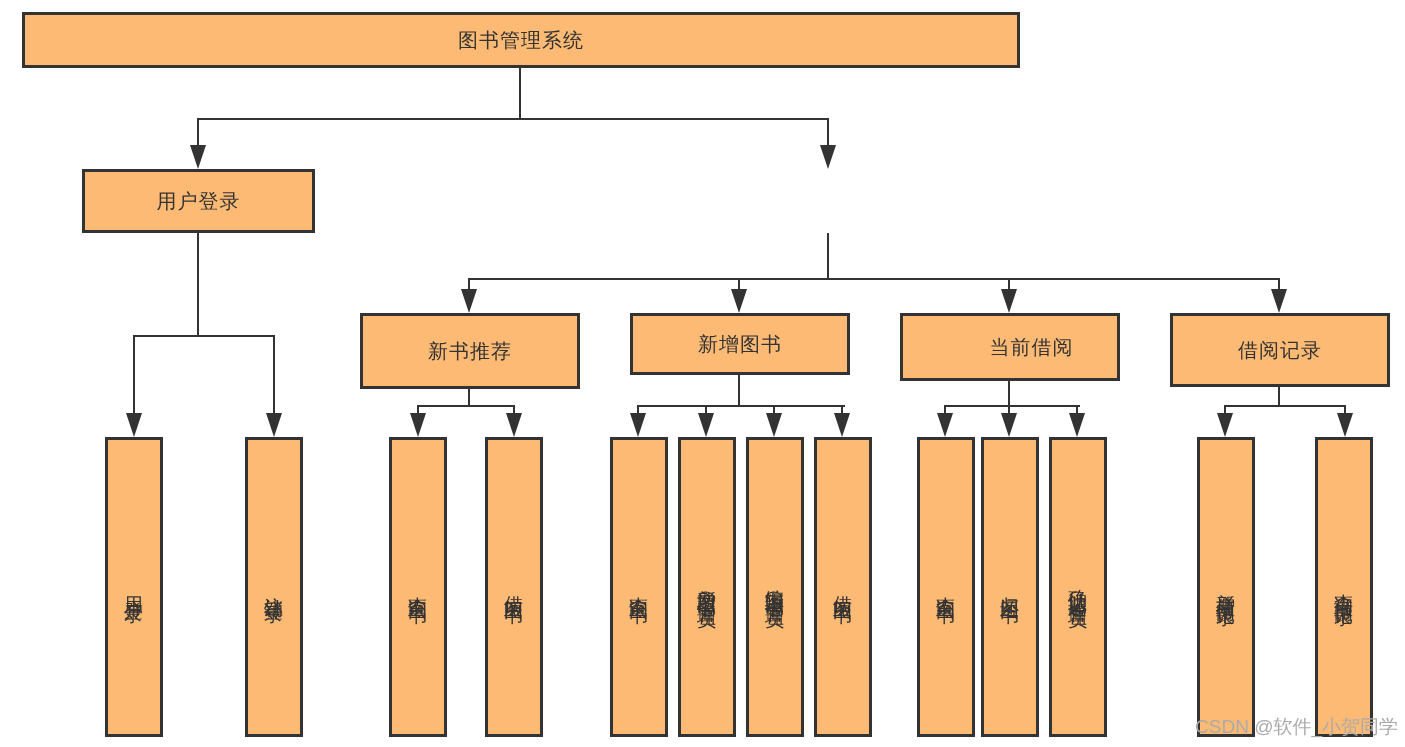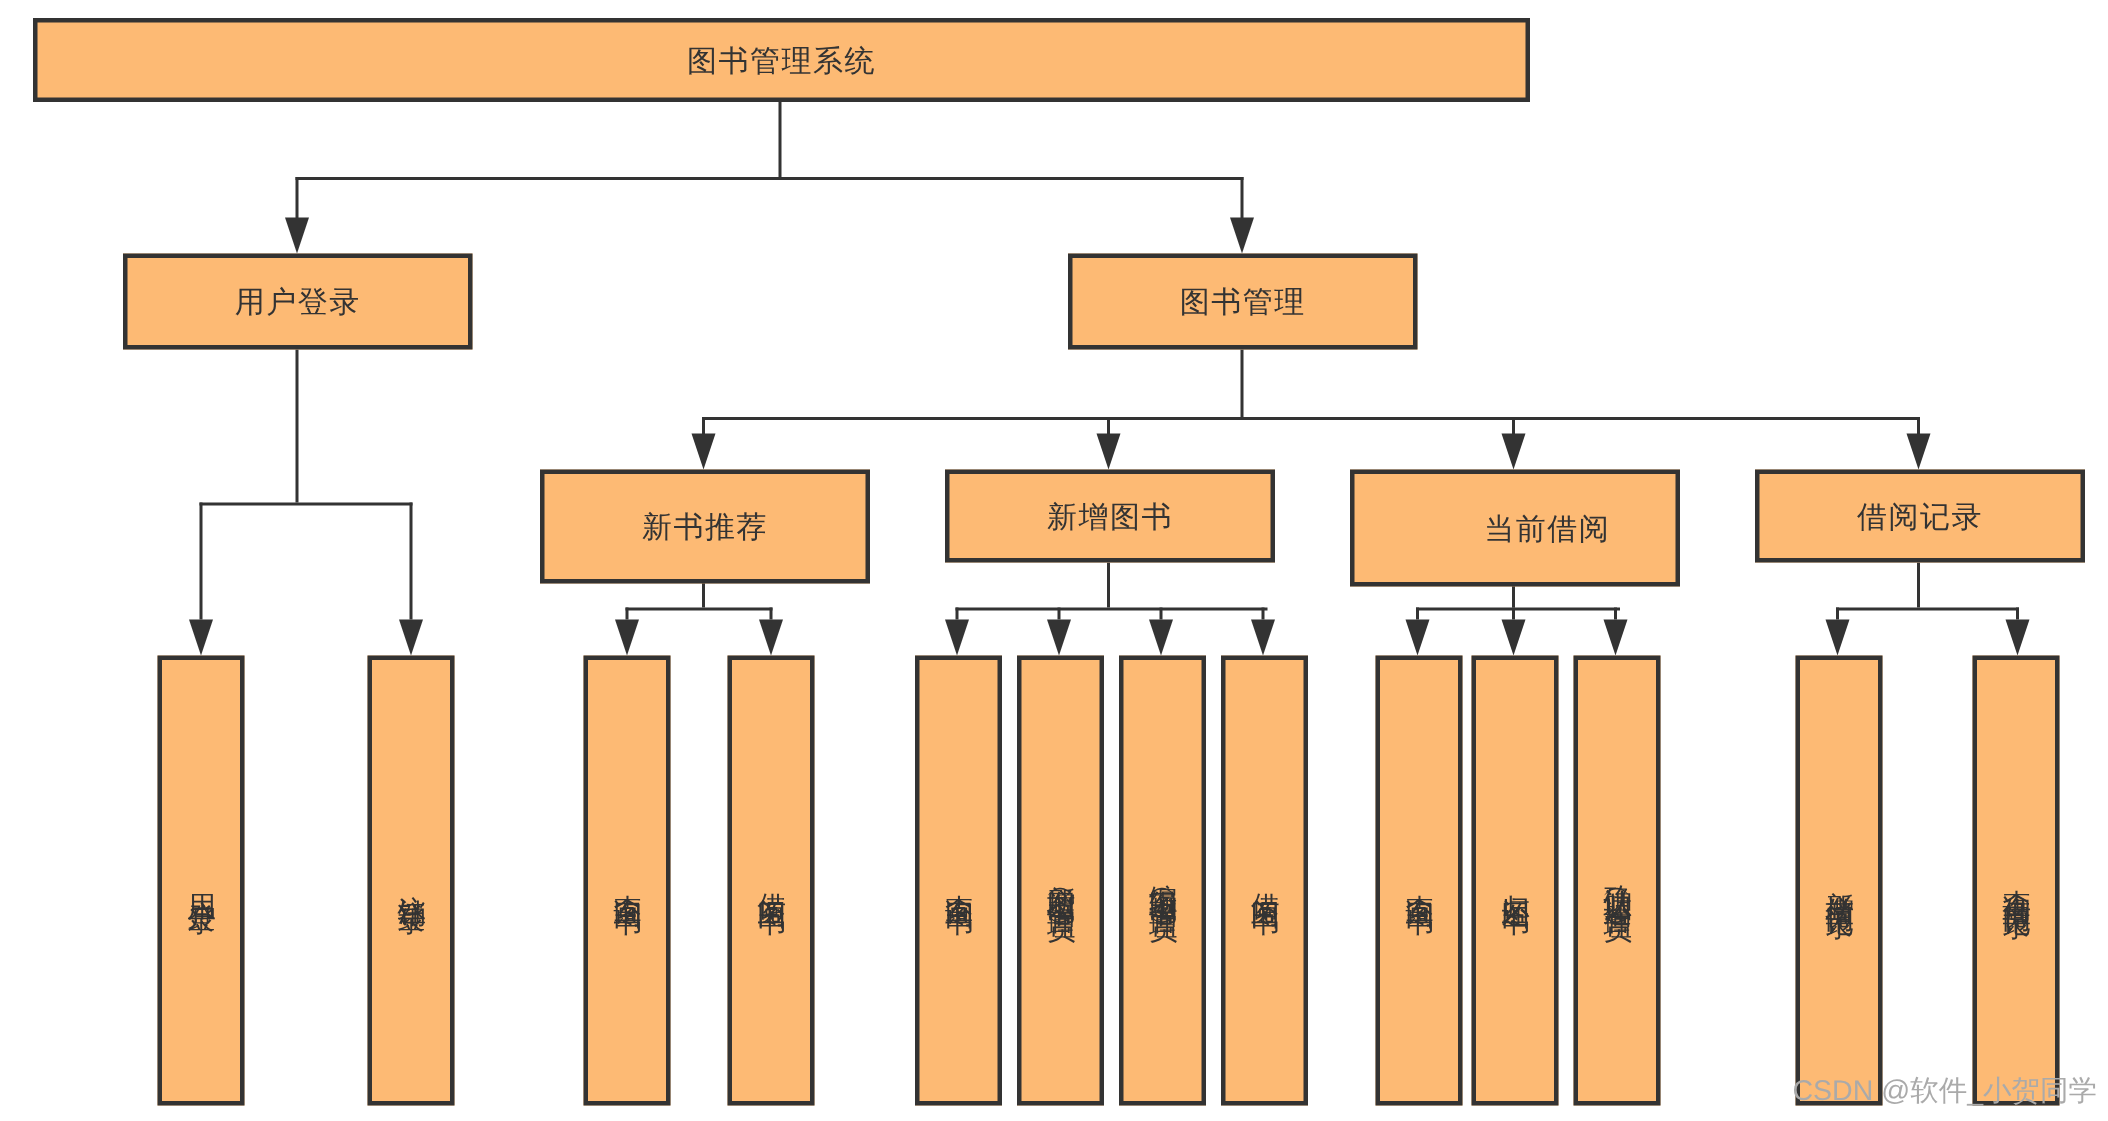--- a/index.html
+++ b/index.html
@@ -73,21 +73,20 @@
   <div class="node h-box" style="left:22px; top:12px; width:998px; height:56px;">图书管理系统</div>
 
   <div class="line" style="left:519px; top:68px; width:2px; height:50px;"></div>
   <div class="line" style="left:197px; top:118px; width:632px; height:2px;"></div>
   <div class="line" style="left:197px; top:118px; width:2px; height:28px;"></div>
   <div class="arrow-down" style="left:190px; top:145px;"></div>
   <div class="line" style="left:827px; top:118px; width:2px; height:28px;"></div>
   <div class="arrow-down" style="left:820px; top:145px;"></div>
 
   <div class="node h-box" style="left:82px; top:169px; width:233px; height:64px;">用户登录</div>
-  <div class="node h-box" style="left:712px; top:169px; width:233px; height:64px;">图书管理</div>
 
   <div class="line" style="left:197px; top:233px; width:2px; height:102px;"></div>
   <div class="line" style="left:133px; top:335px; width:142px; height:2px;"></div>
   <div class="line" style="left:133px; top:335px; width:2px; height:78px;"></div>
   <div class="arrow-down" style="left:126px; top:413px;"></div>
   <div class="line" style="left:273px; top:335px; width:2px; height:78px;"></div>
   <div class="arrow-down" style="left:266px; top:413px;"></div>
 
   <div class="line" style="left:827px; top:233px; width:2px; height:45px;"></div>
   <div class="line" style="left:468px; top:278px; width:812px; height:2px;"></div>
@@ -95,22 +94,22 @@
   <div class="arrow-down" style="left:461px;  top:289px;"></div>
   <div class="line" style="left:738px;  top:278px; width:2px; height:12px;"></div>
   <div class="arrow-down" style="left:731px;  top:289px;"></div>
   <div class="line" style="left:1008px; top:278px; width:2px; height:12px;"></div>
   <div class="arrow-down" style="left:1001px; top:289px;"></div>
   <div class="line" style="left:1278px; top:278px; width:2px; height:12px;"></div>
   <div class="arrow-down" style="left:1271px; top:289px;"></div>
 
   <div class="node h-box" style="left:360px;  top:313px; width:220px; height:76px;">新书推荐</div>
   <div class="node h-box" style="left:630px;  top:313px; width:220px; height:62px;">新增图书</div>
-  <div class="node h-box" style="left:900px;  top:313px; width:220px; height:78px;padding-left:43px;">当前借阅</div>
-  <div class="node h-box" style="left:1170px; top:313px; width:220px; height:62px;">借阅记录</div>
+  <div class="node h-box" style="left:900px;  top:313px; width:220px; height:68px;padding-left:43px;">当前借阅</div>
+  <div class="node h-box" style="left:1170px; top:313px; width:220px; height:74px;">借阅记录</div>
 
   <div class="line" style="left:468px; top:375px; width:2px; height:30px;"></div>
   <div class="line" style="left:417px; top:405px; width:98px; height:2px;"></div>
   <div class="line" style="left:417px; top:405px; width:2px; height:8px;"></div>
   <div class="arrow-down" style="left:410px; top:413px;"></div>
   <div class="line" style="left:513px; top:405px; width:2px; height:8px;"></div>
   <div class="arrow-down" style="left:506px; top:413px;"></div>
 
   <div class="line" style="left:738px; top:375px; width:2px; height:30px;"></div>
   <div class="line" style="left:637px; top:405px; width:208px; height:2px;"></div>

